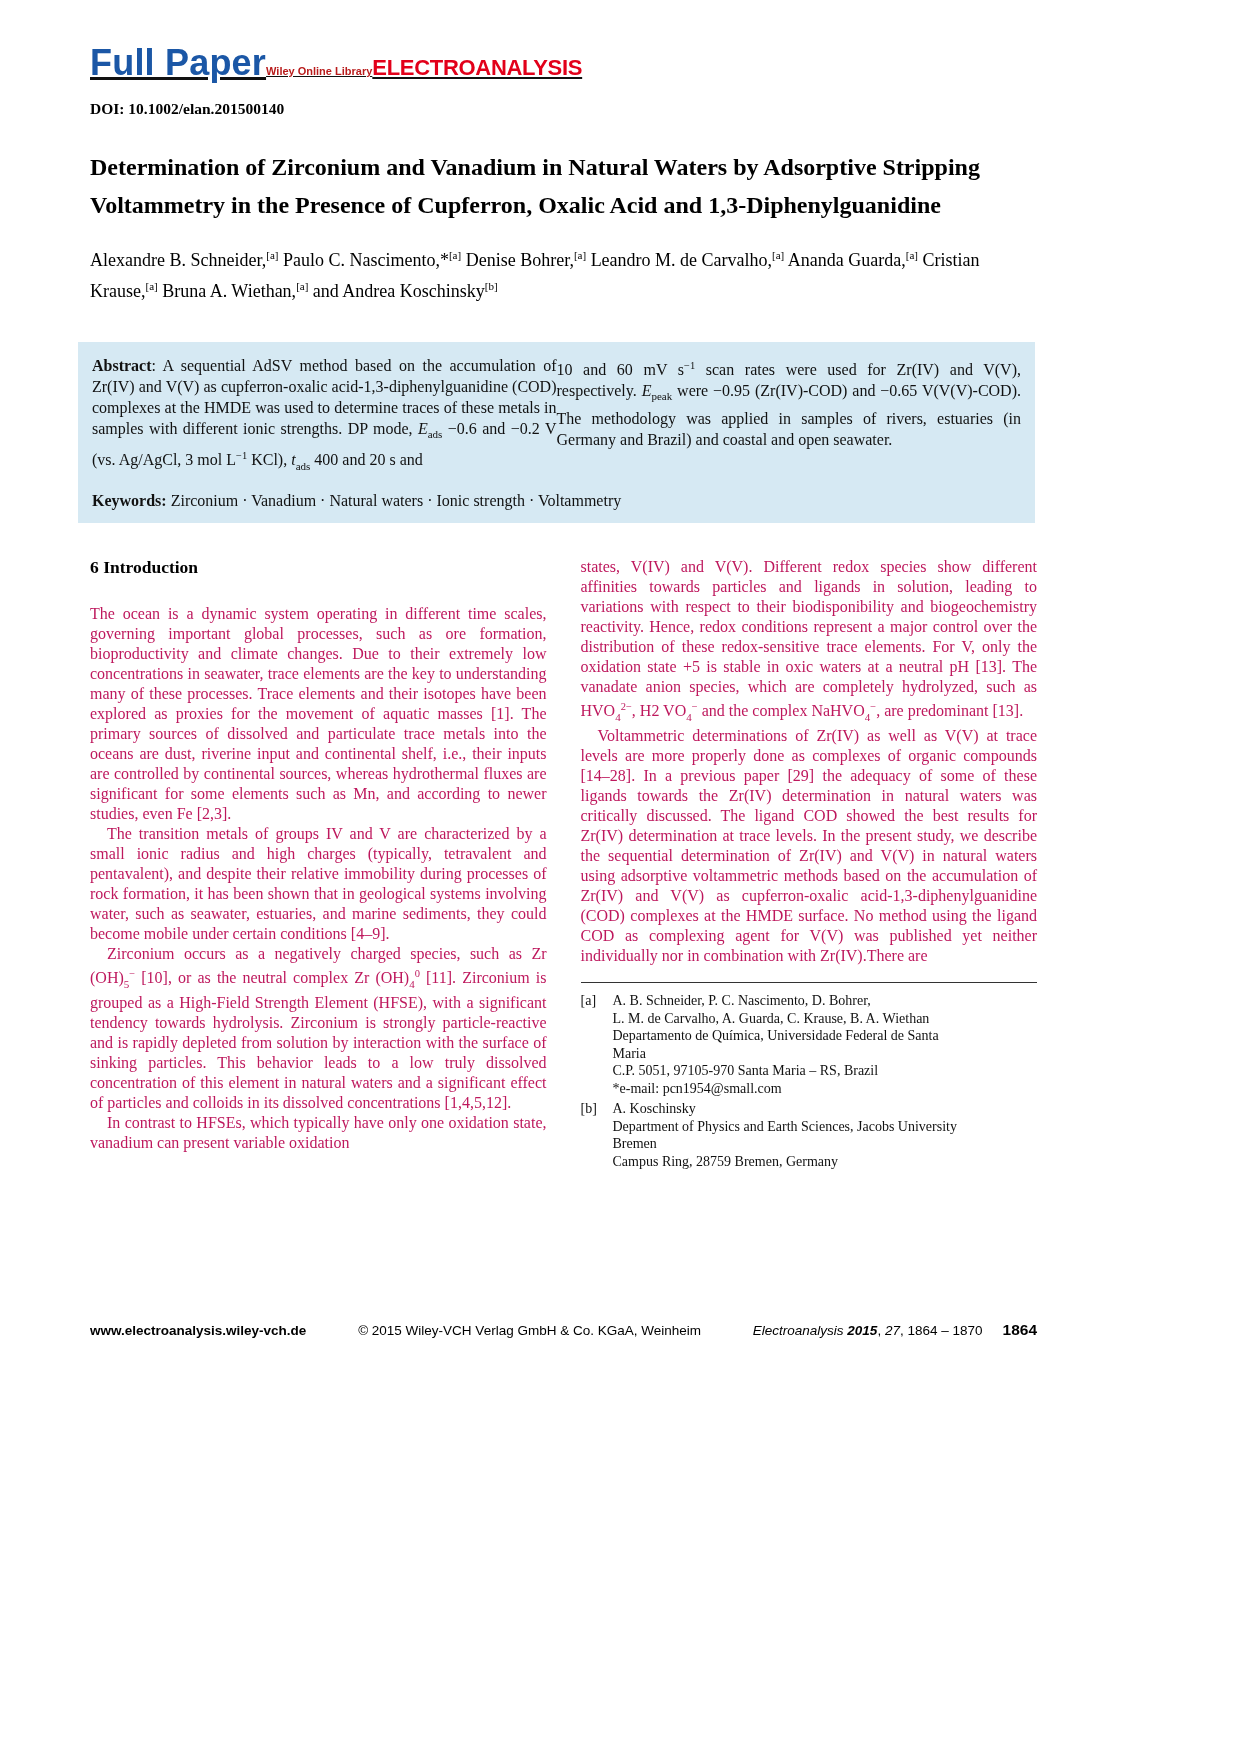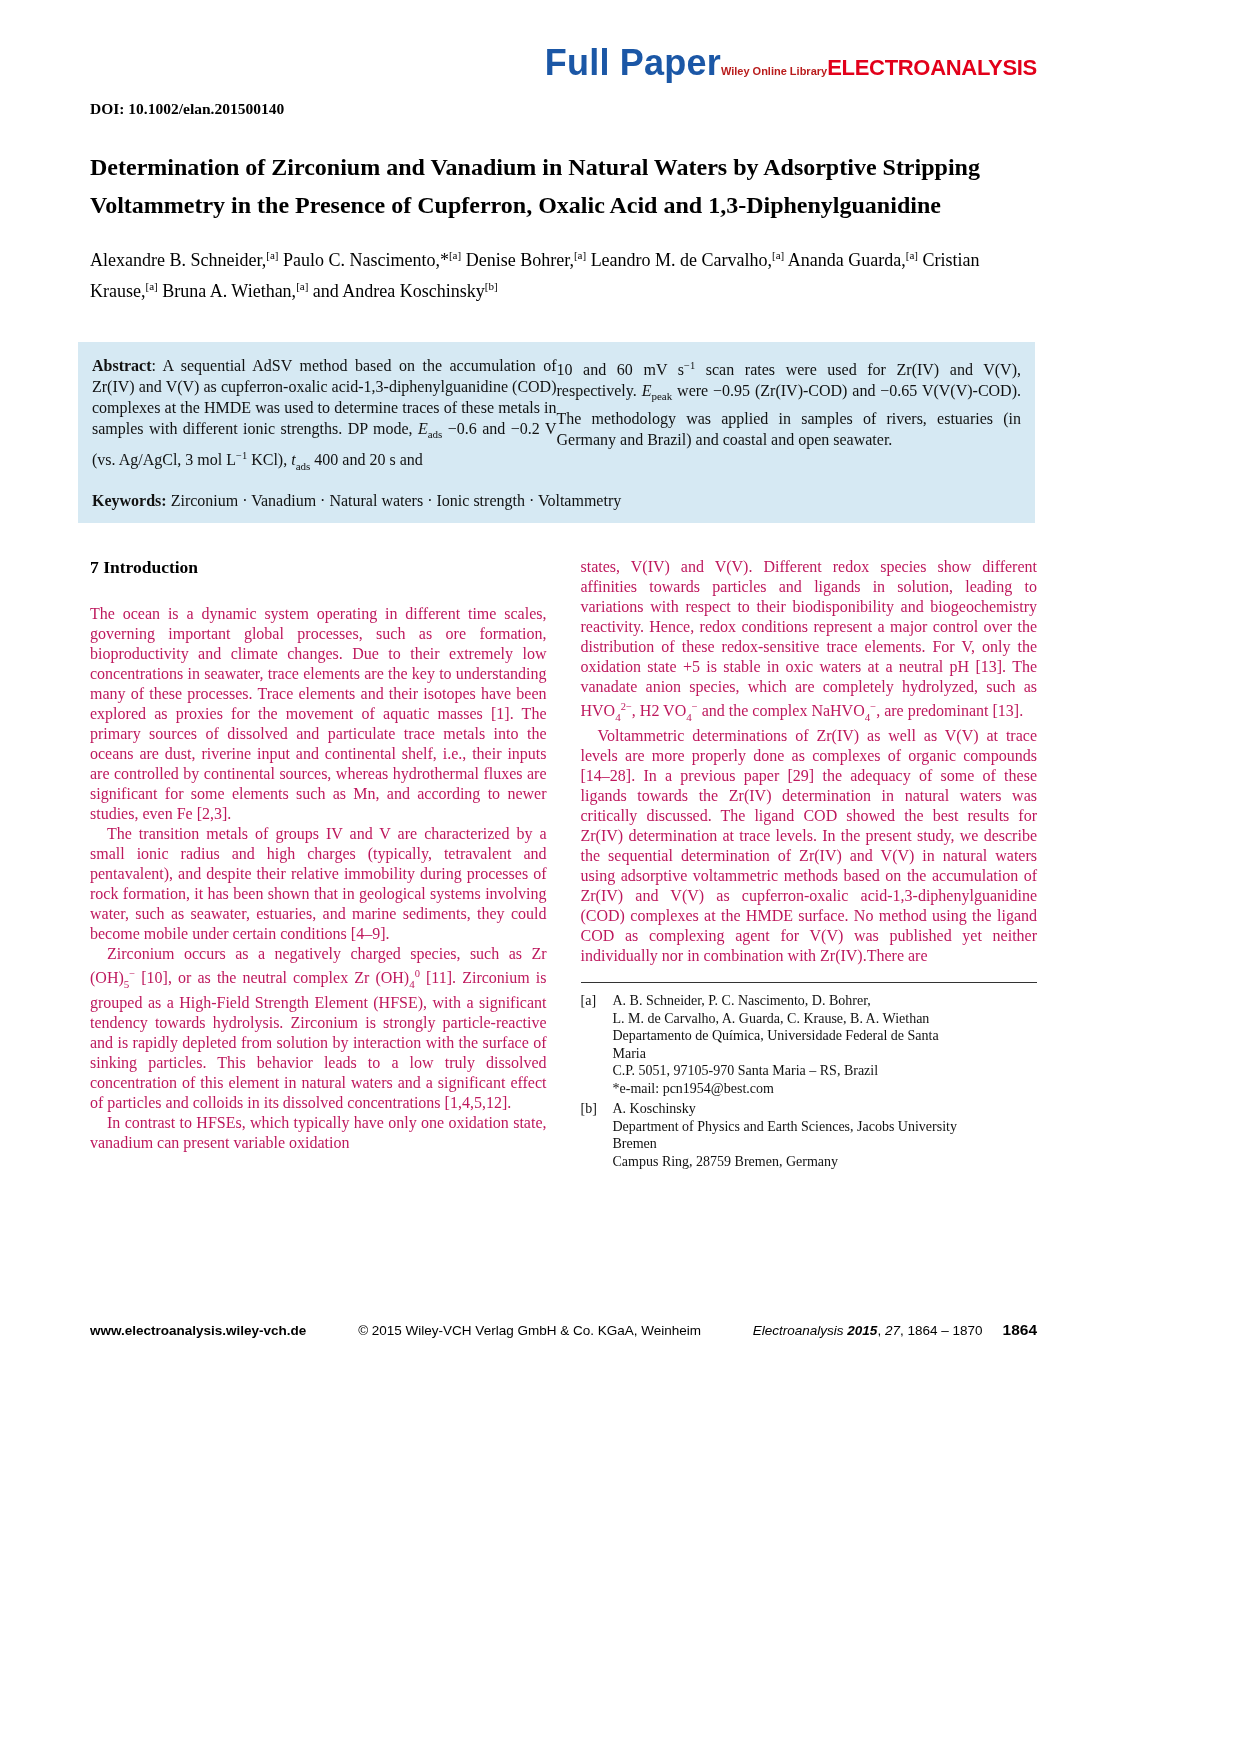--- a/index.html
+++ b/index.html
@@ -7,21 +7,21 @@
   .page {
     position:relative;
     width:1241px; height:1754px;
     background:#ffffff;
     color:#111;
     font-family:"Liberation Serif","DejaVu Serif",serif;
     padding:42px 204px 0 90px;
     overflow:hidden;
   }
   
-  .header-row { display:flex; align-items:baseline; justify-content:flex-end; font-family:"Liberation Sans","DejaVu Sans",sans-serif; }
+  .header-row { display:flex; align-items:baseline; justify-content:flex-start; font-family:"Liberation Sans","DejaVu Sans",sans-serif;text-decoration:underline; }
   .article-type { color:#1b57a6; font-size:36px; font-weight:bold; letter-spacing:0.2px; }
   .library-label { font-size:11px; font-weight:bold; color:#b91c1c; }
   .journal-logo { font-size:22px; font-weight:bold; color:#e2001a; letter-spacing:-0.3px; }
   .doi { margin-top:16px; font-weight:bold; font-size:15.5px; color:#000; }
   
   h1.title { margin-top:30px; font-size:24px; line-height:38px; font-weight:bold; color:#000; }
   .authors { margin-top:18px; font-size:18px; line-height:26px; color:#000; }
   .authors sup { font-size:11px; }
   
   .abstract-box { margin-top:38px; margin-left:-12px; width:957px; background:#d6e9f3; padding:13px 14px 12px 14px; }
@@ -70,37 +70,37 @@
   <section class="abstract-box">
     <div class="abstract-cols">
       <p class="abs-col"><b>Abstract</b>: A sequential AdSV method based on the accumulation of Zr(IV) and V(V) as cupferron-oxalic acid-1,3-diphenylguanidine (COD) complexes at the HMDE was used to determine traces of these metals in samples with different ionic strengths. DP mode, <i>E</i><sub>ads</sub> −0.6 and −0.2 V (vs. Ag/AgCl, 3 mol L<sup>−1</sup> KCl), <i>t</i><sub>ads</sub> 400 and 20 s and</p>
       <p class="abs-col">10 and 60 mV s<sup>−1</sup> scan rates were used for Zr(IV) and V(V), respectively. <i>E</i><sub>peak</sub> were −0.95 (Zr(IV)-COD) and −0.65 V(V(V)-COD). The methodology was applied in samples of rivers, estuaries (in Germany and Brazil) and coastal and open seawater.</p>
     </div>
     <p class="keywords"><b>Keywords:</b> Zirconium · Vanadium · Natural waters · Ionic strength · Voltammetry</p>
   </section>
 
   <main class="columns">
     <div class="col">
-      <h2 class="section-heading">7 Introduction</h2>
+      <h2 class="section-heading">6 Introduction</h2>
       <p class="body-par">The ocean is a dynamic system operating in different time scales, governing important global processes, such as ore formation, bioproductivity and climate changes. Due to their extremely low concentrations in seawater, trace elements are the key to understanding many of these processes. Trace elements and their isotopes have been explored as proxies for the movement of aquatic masses [1]. The primary sources of dissolved and particulate trace metals into the oceans are dust, riverine input and continental shelf, i.e., their inputs are controlled by continental sources, whereas hydrothermal fluxes are significant for some elements such as Mn, and according to newer studies, even Fe [2,3].</p>
       <p class="body-par indent">The transition metals of groups IV and V are characterized by a small ionic radius and high charges (typically, tetravalent and pentavalent), and despite their relative immobility during processes of rock formation, it has been shown that in geological systems involving water, such as seawater, estuaries, and marine sediments, they could become mobile under certain conditions [4–9].</p>
       <p class="body-par indent">Zirconium occurs as a negatively charged species, such as Zr (OH)<sub>5</sub><sup>−</sup> [10], or as the neutral complex Zr (OH)<sub>4</sub><sup>0</sup> [11]. Zirconium is grouped as a High-Field Strength Element (HFSE), with a significant tendency towards hydrolysis. Zirconium is strongly particle-reactive and is rapidly depleted from solution by interaction with the surface of sinking particles. This behavior leads to a low truly dissolved concentration of this element in natural waters and a significant effect of particles and colloids in its dissolved concentrations [1,4,5,12].</p>
       <p class="body-par indent">In contrast to HFSEs, which typically have only one oxidation state, vanadium can present variable oxidation</p>
     </div>
 
     <div class="col">
       <p class="body-par">states, V(IV) and V(V). Different redox species show different affinities towards particles and ligands in solution, leading to variations with respect to their biodisponibility and biogeochemistry reactivity. Hence, redox conditions represent a major control over the distribution of these redox-sensitive trace elements. For V, only the oxidation state +5 is stable in oxic waters at a neutral pH [13]. The vanadate anion species, which are completely hydrolyzed, such as HVO<sub>4</sub><sup>2−</sup>, H2 VO<sub>4</sub><sup>−</sup> and the complex NaHVO<sub>4</sub><sup>−</sup>, are predominant [13].</p>
       <p class="body-par indent">Voltammetric determinations of Zr(IV) as well as V(V) at trace levels are more properly done as complexes of organic compounds [14–28]. In a previous paper [29] the adequacy of some of these ligands towards the Zr(IV) determination in natural waters was critically discussed. The ligand COD showed the best results for Zr(IV) determination at trace levels. In the present study, we describe the sequential determination of Zr(IV) and V(V) in natural waters using adsorptive voltammetric methods based on the accumulation of Zr(IV) and V(V) as cupferron-oxalic acid-1,3-diphenylguanidine (COD) complexes at the HMDE surface. No method using the ligand COD as complexing agent for V(V) was published yet neither individually nor in combination with Zr(IV).There are</p>
 
       <div class="footnotes">
         <div class="footnote">
           <span class="fn-marker">[a]</span>
           <div class="fn-body">
             <span>A. B. Schneider, P. C. Nascimento, D. Bohrer,<br>L. M. de Carvalho, A. Guarda, C. Krause, B. A. Wiethan<br>Departamento de Química, Universidade Federal de Santa<br>Maria<br>C.P. 5051, 97105-970 Santa Maria – RS, Brazil</span>
-            <div><span>*e-mail: </span><span class="email">pcn1954@best.com</span></div>
+            <div><span>*e-mail: </span><span class="email">pcn1954@small.com</span></div>
           </div>
         </div>
         <div class="footnote">
           <span class="fn-marker">[b]</span>
           <div class="fn-body">A. Koschinsky<br>Department of Physics and Earth Sciences, Jacobs University<br>Bremen<br>Campus Ring, 28759 Bremen, Germany</div>
         </div>
       </div>
     </div>
   </main>
 

